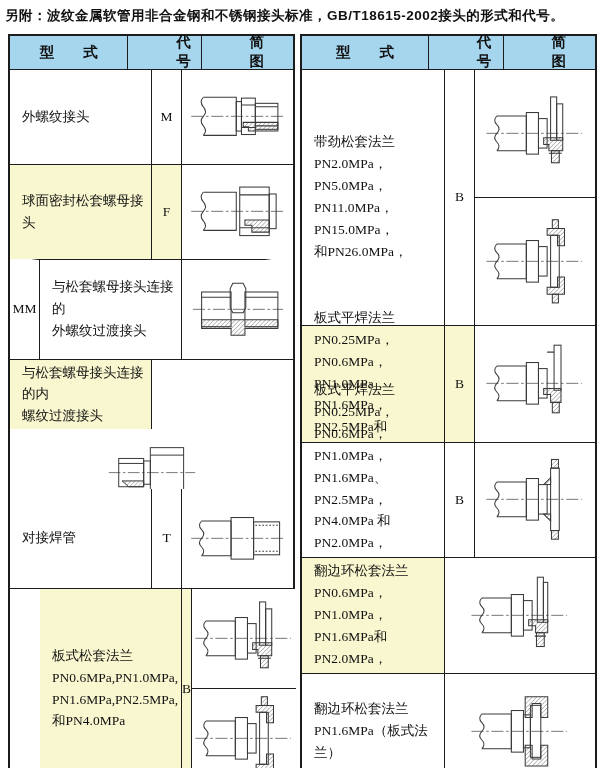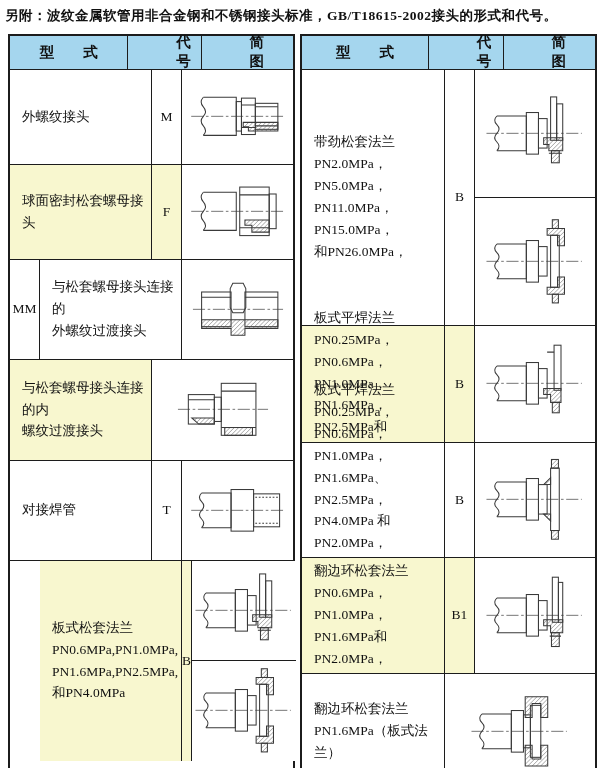--- a/index.html
+++ b/index.html
@@ -1,21 +1,21 @@
 <!DOCTYPE html>
 <html style="--hdr: #a5d6ee;"><head>
 <meta charset="utf-8">
 <style>
   html,body{margin:0;padding:0;}
   body{
     width:600px;height:768px;background:#ffffff;overflow:hidden;
     font-family:"Liberation Serif","DejaVu Serif",serif;color:#111;
   }
   .title{
-    font-family:Liberation Serif, serif;
+    font-family:Liberation Sans, sans-serif;
     font-weight:bold;font-size:13.5px;line-height:1.3;
     padding:7px 4px 0 5px;letter-spacing:.5px;
   }
   .tables{display:flex;margin:9px 3px 0 8px;gap:5px;}
   .tbl{border:2px solid #1c1c1c;background:#fff;box-sizing:border-box;}
   .tbl-left{width:287px;}
   .tbl-right{width:297px;}
   .hdr-row{display:flex;height:34px;background:var(--hdr,#a5d6ee);
     border-bottom:1.5px solid #1c1c1c;box-sizing:border-box;gap:48px;}
   .row{display:flex;border-bottom:1.5px solid #1c1c1c;box-sizing:border-box;}
@@ -220,21 +220,21 @@
           <div class="cell type body-cell bg-white">外螺纹接头</div>
           <div class="cell code bg-white">M</div>
           <div class="cell diag last">
             <div class="diag-sub">
               <svg class="fig" viewBox="0 0 120 100" preserveAspectRatio="xMidYMid meet">
                 <use href="#sym-male-thread-fitting"></use>
               </svg>
             </div>
           </div>
         </div>
-        <div class="row" style="height: 95px;">
+        <div class="row" style="height: 95px; border-radius: 28px;">
           <div class="cell type body-cell bg-yellow">球面密封松套螺母接头</div>
           <div class="cell code bg-yellow">F</div>
           <div class="cell diag last">
             <div class="diag-sub">
               <svg class="fig" viewBox="0 0 120 100" preserveAspectRatio="xMidYMid meet">
                 <use href="#sym-spherical-swivel-nut-fitting"></use>
               </svg>
             </div>
           </div>
         </div>
@@ -243,32 +243,32 @@
           <div class="cell type body-cell bg-white">与松套螺母接头连接的
 外螺纹过渡接头</div>
           <div class="cell diag last">
             <div class="diag-sub">
               <svg class="fig" viewBox="0 0 120 100" preserveAspectRatio="xMidYMid meet">
                 <use href="#sym-male-adapter"></use>
               </svg>
             </div>
           </div>
         </div>
-        <div class="row" style="height: 101px;">
+        <div class="row" style="height: 101px; flex-direction: column;">
           <div class="cell type body-cell bg-yellow">与松套螺母接头连接的内
 螺纹过渡接头</div>
           <div class="cell diag last">
             <div class="diag-sub">
               <svg class="fig" viewBox="0 0 120 100" preserveAspectRatio="xMidYMid meet">
                 <use href="#sym-female-adapter"></use>
               </svg>
             </div>
           </div>
         </div>
-        <div class="row" style="height: 100px;">
+        <div class="row" style="height: 100px; margin-top: 28px;">
           <div class="cell type body-cell bg-white">对接焊管</div>
           <div class="cell code bg-white">T</div>
           <div class="cell diag last">
             <div class="diag-sub">
               <svg class="fig" viewBox="0 0 120 100" preserveAspectRatio="xMidYMid meet">
                 <use href="#sym-butt-weld-pipe"></use>
               </svg>
             </div>
           </div>
         </div>
@@ -347,21 +347,20 @@
               <svg class="fig" viewBox="0 0 120 100" preserveAspectRatio="xMidYMid meet">
                 <use href="#sym-plate-weld-flange-b"></use>
               </svg>
             </div>
           </div>
         </div>
         <div class="row" style="height: 116px;">
           <div class="cell type body-cell bg-yellow">翻边环松套法兰
 PN0.6MPa，PN1.0MPa，
 PN1.6MPa和PN2.0MPa，</div>
-          <div class="cell code bg-yellow">B1</div>
           <div class="cell diag last">
             <div class="diag-sub">
               <svg class="fig" viewBox="0 0 120 100" preserveAspectRatio="xMidYMid meet">
                 <use href="#sym-flared-ring-flange-a"></use>
               </svg>
             </div>
           </div>
         </div>
         <div class="row last-row" style="height: 115px;">
           <div class="cell type body-cell bg-white">翻边环松套法兰

